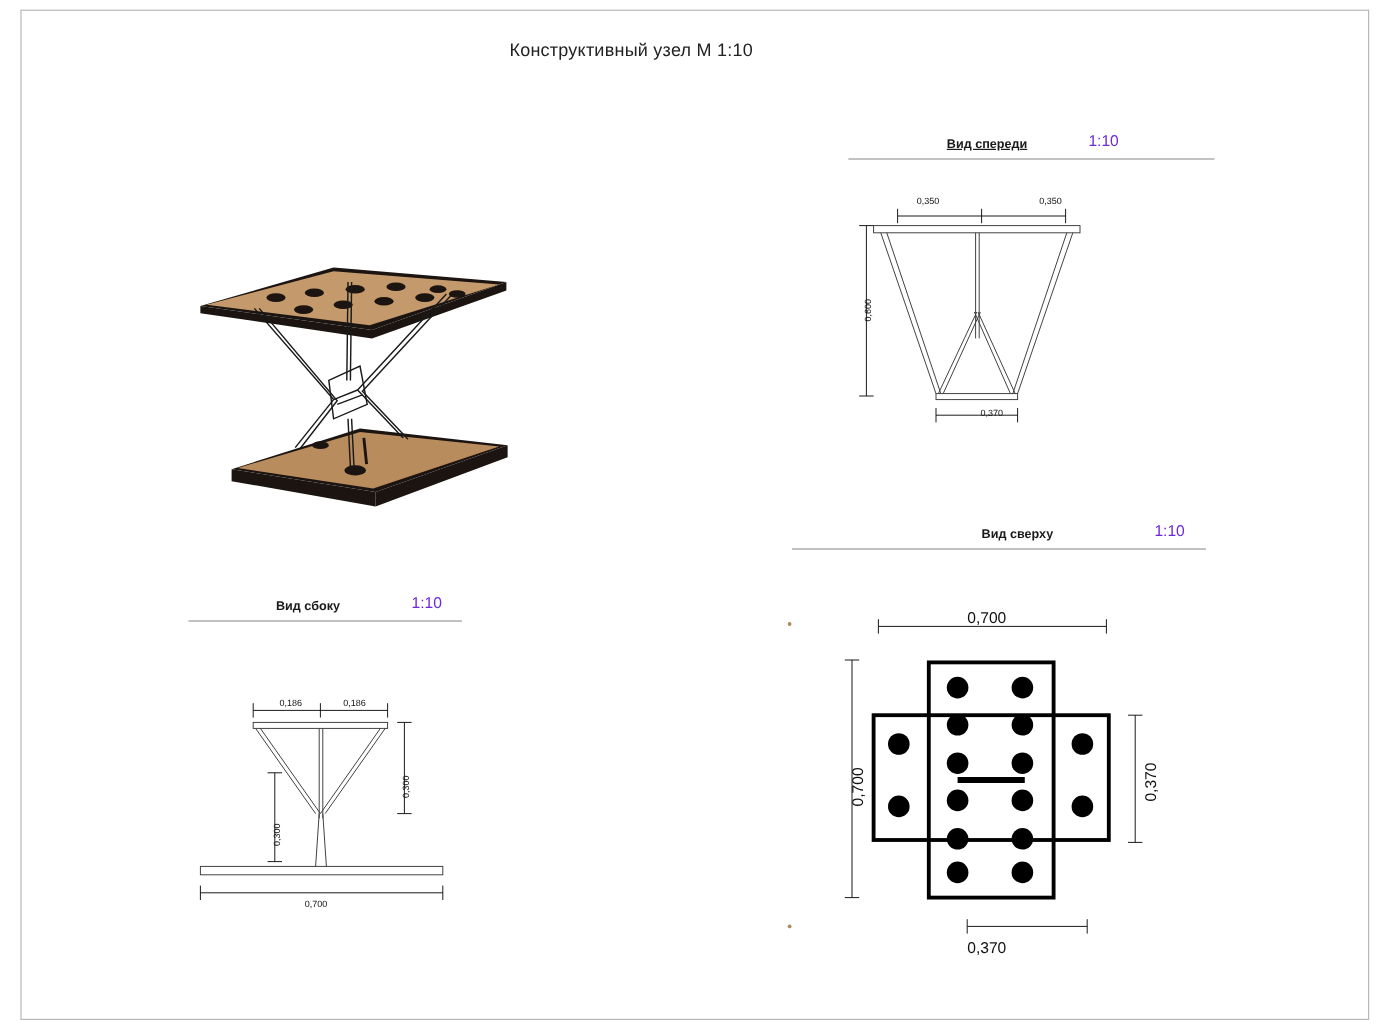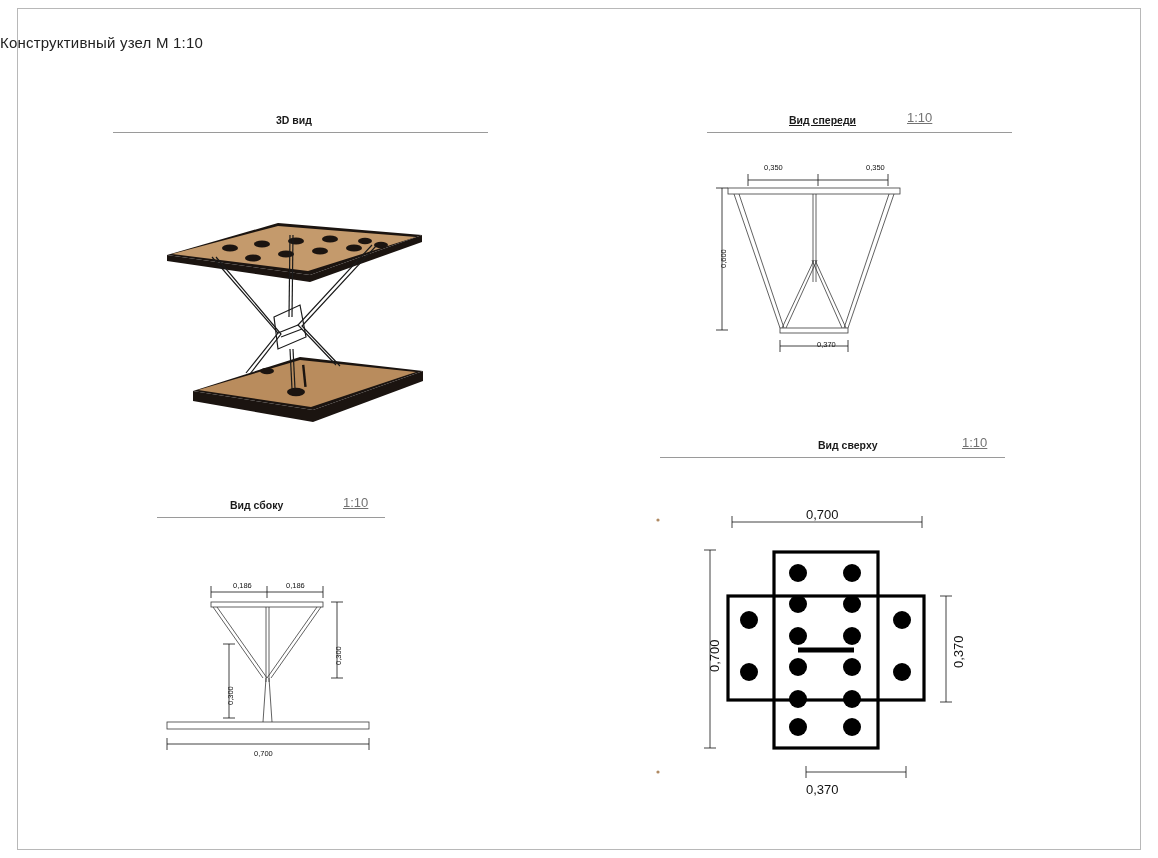--- a/index.html
+++ b/index.html
@@ -25,40 +25,40 @@
     width: 1124px;
     height: 842px;
     border: 1px solid #b8b8b8;
     box-sizing: border-box;
   }
   .title {
     position: absolute;
     left: 0;
     top: 34px;
     width: 1052px;
+    text-align: center;
     font-size: 15px;
     color: #222;
     letter-spacing: 0.2px;
   }
   .view-header {
     position: absolute;
   }
   .view-header .label {
     position: absolute;
     font-size: 10.5px;
     font-weight: bold;
     color: #1a1a1a;
     white-space: nowrap;
   }
   .view-header .scale {
     position: absolute;
     font-size: 13px;
-    color: #737373;
+    color: #6d28d9;
     white-space: nowrap;
-    text-decoration: underline;
   }
   .view-header .rule {
     position: absolute;
     height: 0;
     border-top: 1px solid #9a9a9a;
   }
   .dim-text {
     position: absolute;
     font-size: 7.5px;
     color: #111;
@@ -87,24 +87,20 @@
 </style>
 </head>
 <body>
 
 <div id="sheet">
 
   <div id="frame"></div>
 
   <div class="title">Конструктивный узел М 1:10</div>
 
-  <div class="view-header" style="left:113px; top:114px; width:375px; height:22px;">
-    <div class="label" style="left:163px; top:0px;">3D вид</div>
-    <div class="rule" style="left:0px; top:18px; width:375px;"></div>
-  </div>
 
   <svg style="left:150px; top:205px;" width="300" height="260" viewBox="0 0 300 260">
 
     <polygon class="wood-dark" points="17,50 128,18 272,30 160,70"></polygon>
     <polygon class="wood-dark" points="17,50 17,56 160,77 160,70"></polygon>
     <polygon class="wood-dark" points="160,70 160,77 272,37 272,30"></polygon>
 
     <polygon class="wood-top" points="22,49 128,21 266,32 158,66"></polygon>
 
     <ellipse class="wood-dark" cx="80" cy="43" rx="8" ry="3.6"></ellipse>

